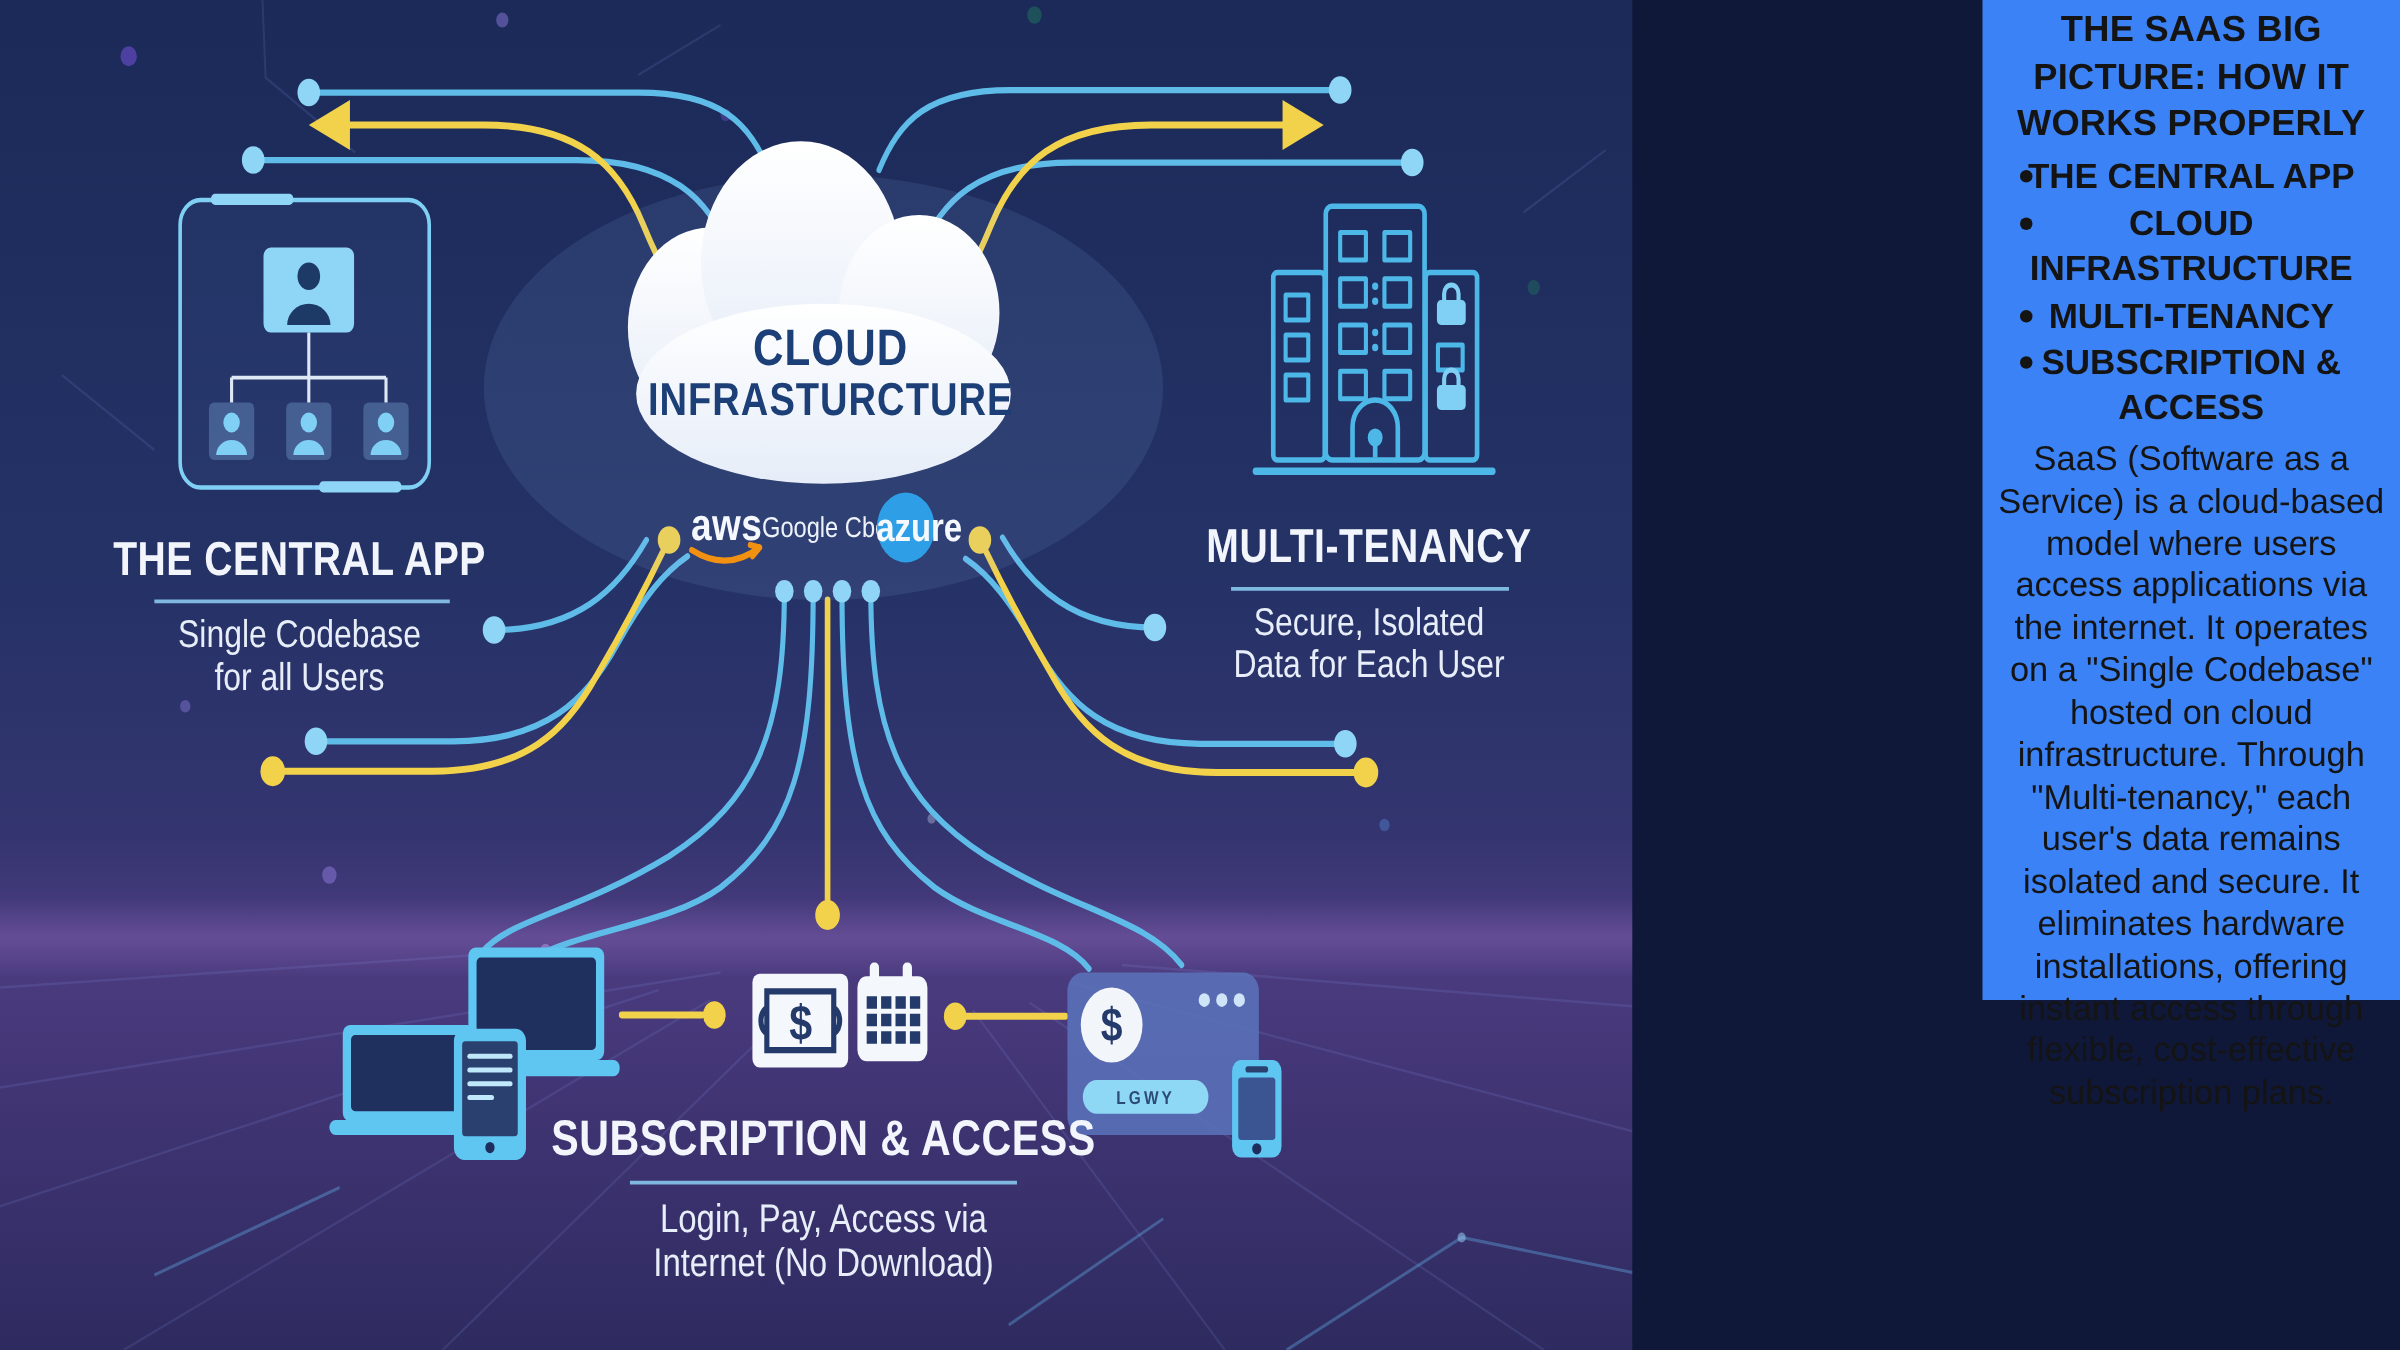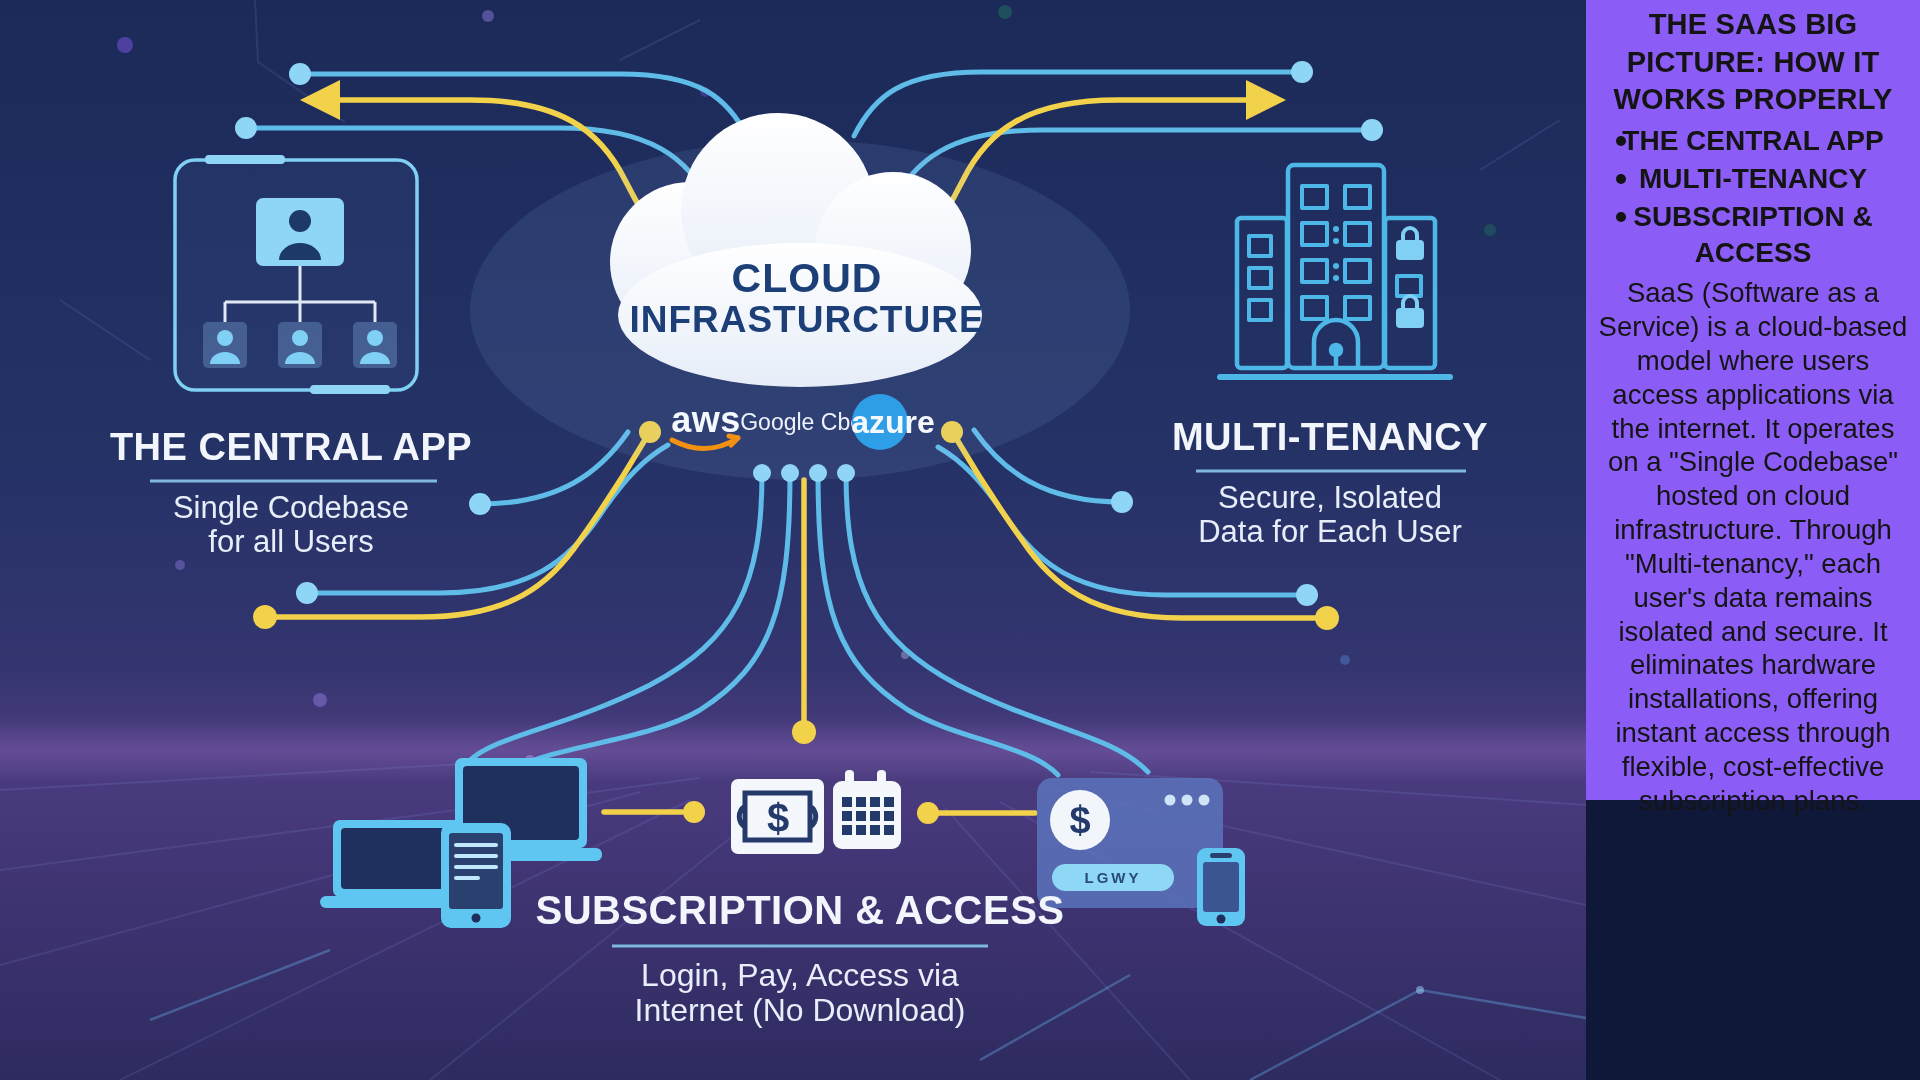--- a/index.html
+++ b/index.html
@@ -1,22 +1,22 @@
 <!DOCTYPE html>
 <html><head>
 <meta charset="utf-8">
 <style>
   html,body{margin:0;padding:0;background:#10183a;}
   .stage{position:relative;width:1920px;height:1080px;overflow:hidden;
          font-family:"Liberation Sans",sans-serif;}
-  .diagram-wrap{position:absolute;left:0;top:0;width:1586px;height:1080px;}
+  .diagram-wrap{position:absolute;left:0;top:0;width:1306px;height:1080px;}
   .diagram-wrap svg{display:block;width:100%;height:100%;}
 
   .panel{position:absolute;left:1586px;top:0;width:334px;height:800px;
-         background:#8b5cf6;color:#141414;box-sizing:border-box;
+         background:#3b82f6;color:#141414;box-sizing:border-box;
          padding:6px 8px 0 8px;text-align:center;}
   .panel h1{margin:0;font-size:29px;line-height:1.3;font-weight:700;letter-spacing:.2px;}
   .panel ul{list-style:none;margin:4px 0 0 0;padding:0;}
   .panel li{position:relative;font-size:28px;line-height:1.28;font-weight:700;
             padding:0 6px;margin:2px 0;}
   .panel li::before{content:"";position:absolute;left:22px;top:13px;width:10px;height:10px;
             border-radius:50%;background:#141414;}
   .panel p{margin:6px 0 0 0;font-size:27.5px;line-height:1.23;font-weight:400;}
 
   
@@ -331,19 +331,20 @@
       <text class="sec-sub" x="800" y="986" font-size="32" text-anchor="middle">Login, Pay, Access via</text>
       <text class="sec-sub" x="800" y="1021" font-size="32" text-anchor="middle">Internet (No Download)</text>
     </g>
   </svg>
   </div>
 
   <aside class="panel">
     <h1>THE SAAS BIG PICTURE: HOW IT WORKS PROPERLY</h1>
     <ul>
       <li><span>THE CENTRAL APP</span></li>
+      <li><span>CLOUD INFRASTRUCTURE</span></li>
       <li><span>MULTI-TENANCY</span></li>
       <li><span>SUBSCRIPTION &amp; ACCESS</span></li>
     </ul>
     <p>SaaS (Software as a Service) is a cloud-based model where users access applications via the internet. It operates on a "Single Codebase" hosted on cloud infrastructure. Through "Multi-tenancy," each user's data remains isolated and secure. It eliminates hardware installations, offering instant access through flexible, cost-effective subscription plans.</p>
   </aside>
 
 </div>
 
 </body></html>

